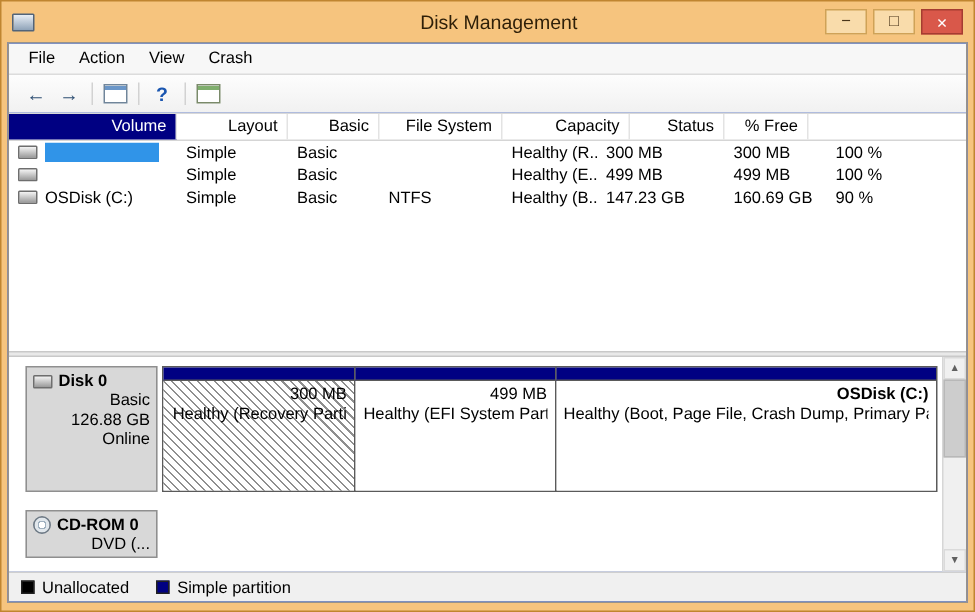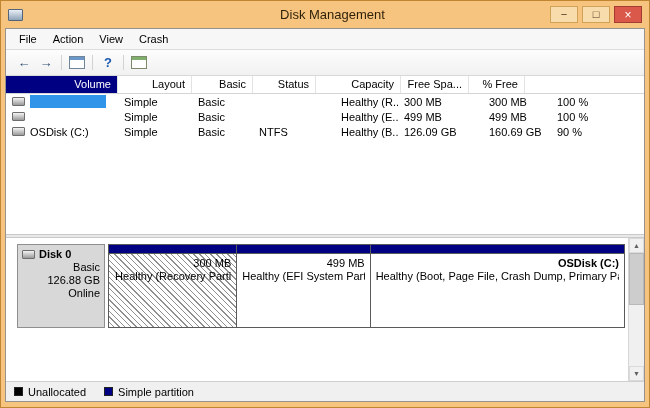--- a/index.html
+++ b/index.html
@@ -116,23 +116,23 @@
       <span class="tb-btn">
           <span class="icon-action"></span>
         </span>
     </div>
 
     <div class="list-pane">
       <div class="lv-header">
         <div class="hcell c0 hsel">Volume</div>
         <div class="hcell c1">Layout</div>
         <div class="hcell c2">Basic</div>
+        <div class="hcell c3">File System</div>
+        <div class="hcell c5">Capacity</div>
         <div class="hcell c4">Status</div>
-        <div class="hcell c5">Capacity</div>
-        <div class="hcell c6">Free Spa...</div>
         <div class="hcell c7">% Free</div>
         <div class="hcell hfill"></div>
       </div>
 
       <div class="lv-row">
         <div class="cell c0">
             <span class="drive-icon"></span>
             <span class="sel-box"></span>
           </div>
         <div class="cell c1">Simple</div>
@@ -160,21 +160,21 @@
 
       <div class="lv-row">
         <div class="cell c0">
             <span class="drive-icon"></span>
             <span>OSDisk (C:)</span>
           </div>
         <div class="cell c1">Simple</div>
         <div class="cell c2">Basic</div>
         <div class="cell c3">NTFS</div>
         <div class="cell c4">Healthy (B...</div>
-        <div class="cell c5">126.09 GB</div>
+        <div class="cell c5">147.23 GB</div>
         <div class="cell c6">160.69 GB</div>
         <div class="cell c7">90 %</div>
       </div>
     </div>
 
     <div class="splitter"></div>
 
     <div class="graph-pane">
       <div class="graph-inner">
 
@@ -206,20 +206,29 @@
             <div class="partition p3">
               <div class="p-strip"></div>
               <div class="p-body">
                 <div class="p-line p-title">OSDisk  (C:)</div>
                 <div class="p-line">Healthy (Boot, Page File, Crash Dump, Primary Parti</div>
               </div>
             </div>
           </div>
         </div>
 
+        <div class="disk-row row-cdrom">
+          <div class="disk-label">
+            <div class="disk-name">
+                <span class="cd-icon"></span>
+                <span>CD-ROM 0</span>
+              </div>
+            <div class="disk-line">DVD (...</div>
+          </div>
+        </div>
 
       </div>
 
       <div class="scrollbar">
         <div class="sb-btn">▲</div>
         <div class="sb-track">
           <div class="sb-thumb"></div>
         </div>
         <div class="sb-btn sb-down">▼</div>
       </div>

